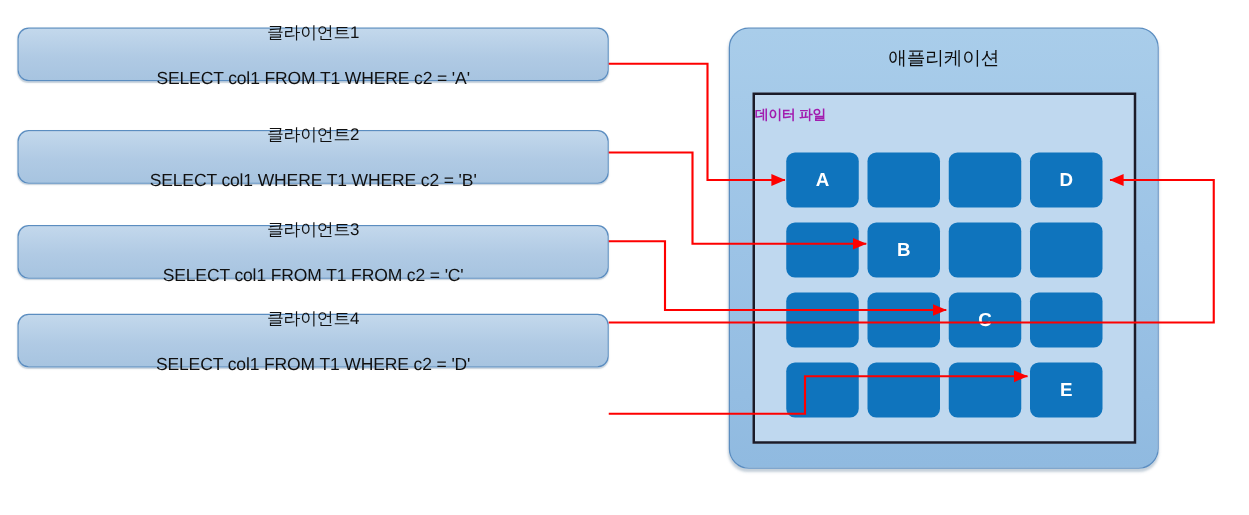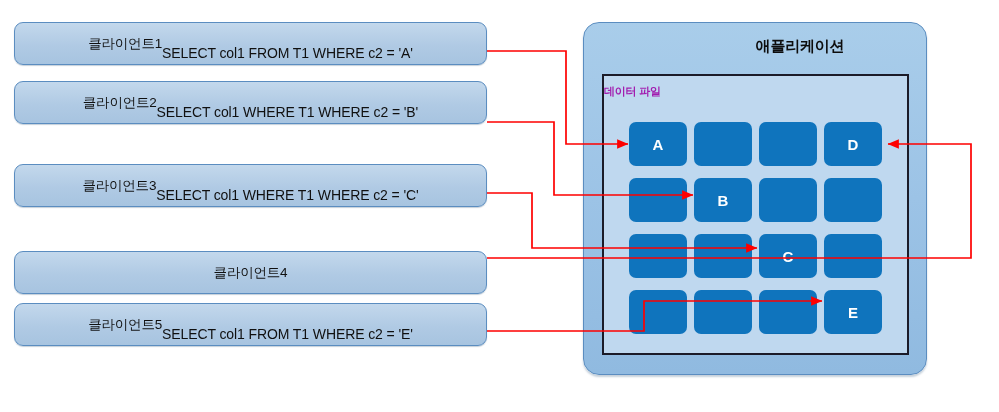--- a/index.html
+++ b/index.html
@@ -23,43 +23,43 @@
   .client-box {
     position: absolute;
     left: 14px;
     width: 473px;
     height: 43px;
     box-sizing: border-box;
     background: linear-gradient(180deg, #c3d8ec 0%, #b0cae4 55%, #a7c4e0 100%);
     border: 1.4px solid #5b8dc0;
     border-radius: 9px;
     display: flex;
-    flex-direction: row;
+    flex-direction: column;
     align-items: center;
     justify-content: center;
     color: #101010;
     box-shadow: 0 1px 1px rgba(90,120,150,.35);
   }
   .client-title {
     font-size: 13.5px;
     line-height: 17px;
     letter-spacing: -0.2px;
     white-space: nowrap;
   }
   .client-sql {
     font-size: 14px;
     line-height: 18px;
     letter-spacing: -0.1px;
     white-space: nowrap;
     margin-top: 19px;
   }
 
   .c1 { top: 22px; }
-  .c2 { top: 81px; }
-  .c3 { top: 164px; }
+  .c2 { top: 104px; }
+  .c3 { top: 180px; }
   .c4 { top: 251px; }
   .c5 { top: 303px; }
 
   
   #app-box {
     position: absolute;
     left: 583px;
     top: 22px;
     width: 344px;
     height: 353px;
@@ -69,24 +69,23 @@
     border-radius: 16px;
     box-shadow: 0 2px 2px rgba(90,120,150,.35);
   }
   #app-title {
     position: absolute;
     top: 14px;
     left: 0;
     width: 100%;
     text-align: center;
     font-size: 15px;
-    font-weight: bold;
+    font-weight: normal;
     color: #0d0d0d;
     letter-spacing: -0.2px;
-    margin-left: 45px;
   }
 
   
   #datafile-box {
     position: absolute;
     left: 602px;
     top: 74px;
     width: 307px;
     height: 281px;
     box-sizing: border-box;
@@ -148,31 +147,28 @@
     <div class="client-sql">SELECT col1 FROM T1 WHERE c2 = 'A'</div>
   </div>
 
   <div class="client-box c2">
     <div class="client-title">클라이언트2</div>
     <div class="client-sql">SELECT col1 WHERE T1 WHERE c2 = 'B'</div>
   </div>
 
   <div class="client-box c3">
     <div class="client-title">클라이언트3</div>
-    <div class="client-sql">SELECT col1 WHERE T1 WHERE c2 = 'C'</div>
+    <div class="client-sql">SELECT col1 FROM T1 FROM c2 = 'C'</div>
   </div>
 
   <div class="client-box c4">
     <div class="client-title">클라이언트4</div>
-  </div>
-
-  <div class="client-box c5">
-    <div class="client-title">클라이언트5</div>
-    <div class="client-sql">SELECT col1 FROM T1 WHERE c2 = 'E'</div>
-  </div>
+    <div class="client-sql">SELECT col1 FROM T1 WHERE c2 = 'D'</div>
+  </div>
+
 
   <div id="app-box">
     <div id="app-title">애플리케이션</div>
   </div>
 
   <div id="datafile-box">
     <div id="datafile-title">데이터 파일</div>
   </div>
 
   <div id="block-grid">

